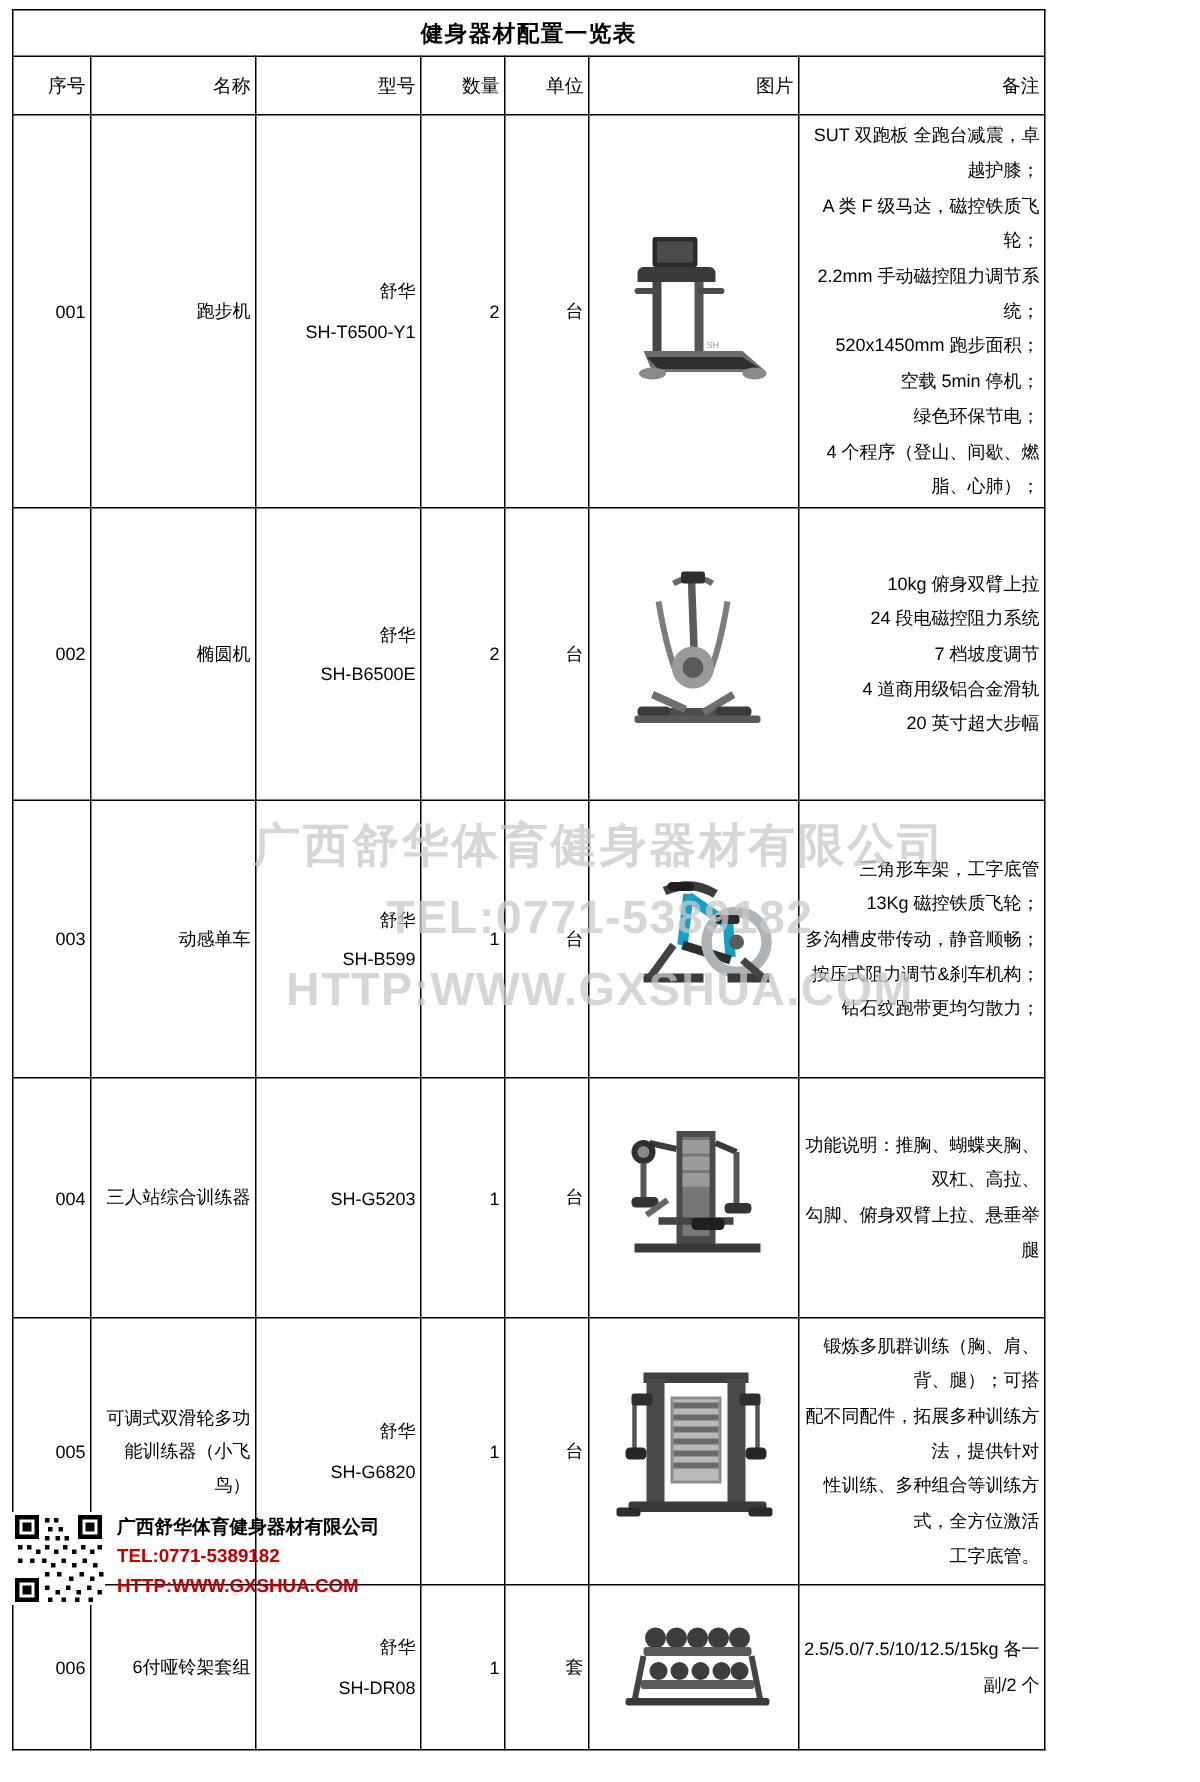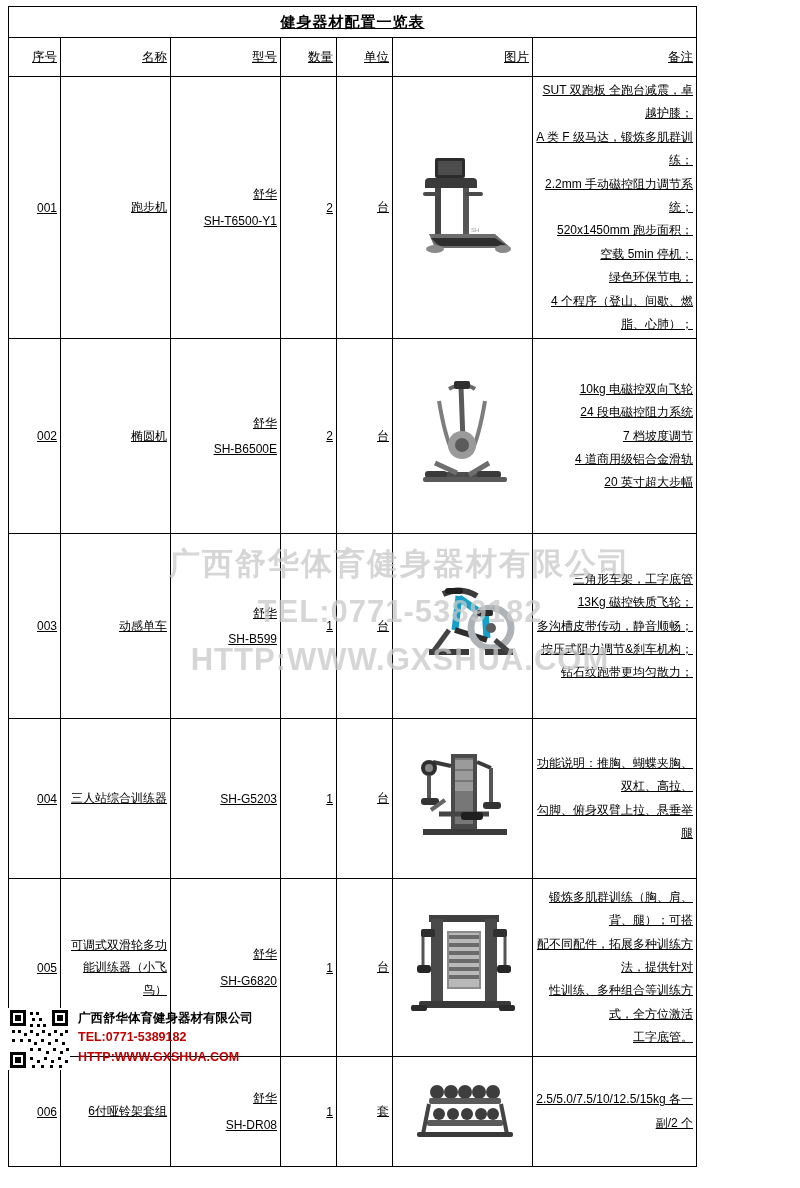--- a/index.html
+++ b/index.html
@@ -14,21 +14,20 @@
     color: #000;
     position: relative;
     overflow: hidden;
   }
   .page {
     position: relative;
     width: 705px;
     height: 1188px;
     box-sizing: border-box;
     padding: 6px 8px 0 8px;
-    text-decoration: underline;
   }
   .title-bar {
     border: 1px solid #000;
     border-bottom: none;
     height: 30px;
     display: flex;
     align-items: center;
     justify-content: center;
     font-size: 15px;
     font-weight: bold;
@@ -176,21 +175,21 @@
               <ellipse cx="36" cy="101" rx="9" ry="4" fill="#8a8a8a"></ellipse>
               <ellipse cx="104" cy="101" rx="8" ry="4" fill="#8a8a8a"></ellipse>
               <rect x="24" y="44" width="16" height="4" rx="2" fill="#4a4a4a"></rect>
               <rect x="66" y="44" width="18" height="4" rx="2" fill="#4a4a4a"></rect>
               <text x="72" y="84" font-size="6" fill="#9b9b9b">SH</text>
             </svg>
           </div>
         </td>
         <td class="remark">
           <span class="ln">SUT 双跑板 全跑台减震，卓越护膝；</span>
-          <span class="ln">A 类 F 级马达，锻炼多肌群训练；</span>
+          <span class="ln">A 类 F 级马达，磁控铁质飞轮；</span>
           <span class="ln">2.2mm 手动磁控阻力调节系统；</span>
           <span class="ln">520x1450mm 跑步面积；</span>
           <span class="ln">空载 5min 停机；</span>
           <span class="ln">绿色环保节电；</span>
           <span class="ln">4 个程序（登山、间歇、燃脂、心肺）；</span>
         </td>
       </tr>
 
       <tr style="height:195px">
         <td>002</td>
@@ -214,21 +213,21 @@
               <path d="M36 92 l22 10" stroke="#6e6e6e" stroke-width="5" fill="none"></path>
               <path d="M90 92 l-20 12" stroke="#6e6e6e" stroke-width="5" fill="none"></path>
               <rect x="26" y="100" width="22" height="7" rx="3" fill="#3b3b3b"></rect>
               <rect x="78" y="100" width="24" height="7" rx="3" fill="#3b3b3b"></rect>
               <rect x="24" y="106" width="84" height="5" rx="2" fill="#5a5a5a"></rect>
               <rect x="55" y="10" width="16" height="8" rx="2" fill="#2f2f2f"></rect>
             </svg>
           </div>
         </td>
         <td class="remark">
-          <span class="ln">10kg 电磁控双向飞轮</span>
+          <span class="ln">10kg 俯身双臂上拉</span>
           <span class="ln">24 段电磁控阻力系统</span>
           <span class="ln">7 档坡度调节</span>
           <span class="ln">4 道商用级铝合金滑轨</span>
           <span class="ln">20 英寸超大步幅</span>
         </td>
       </tr>
 
       <tr style="height:185px">
         <td>003</td>
         <td class="name">动感单车</td>

